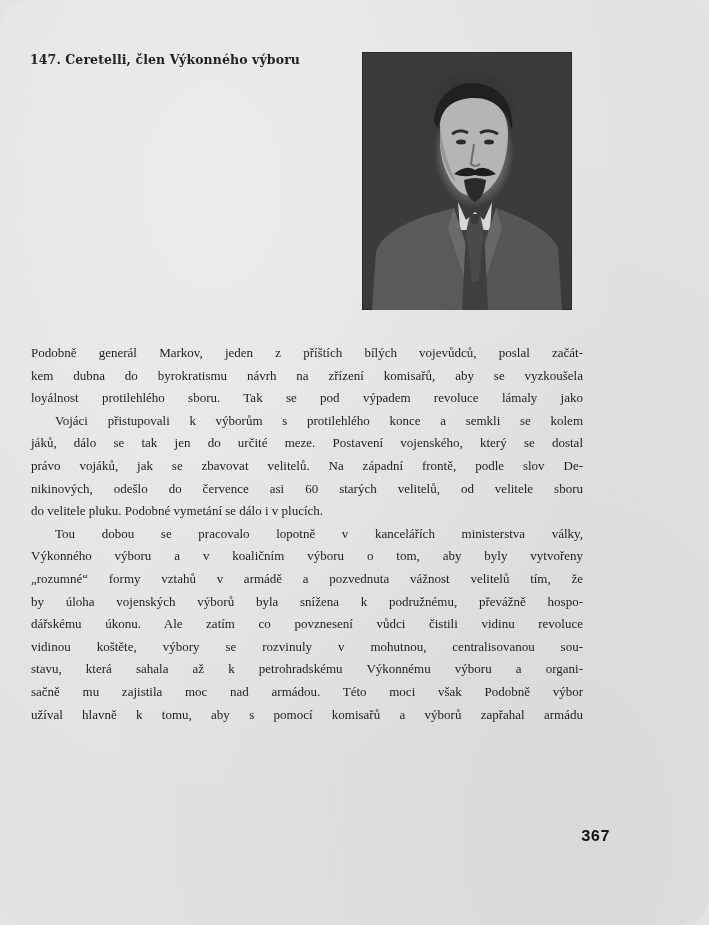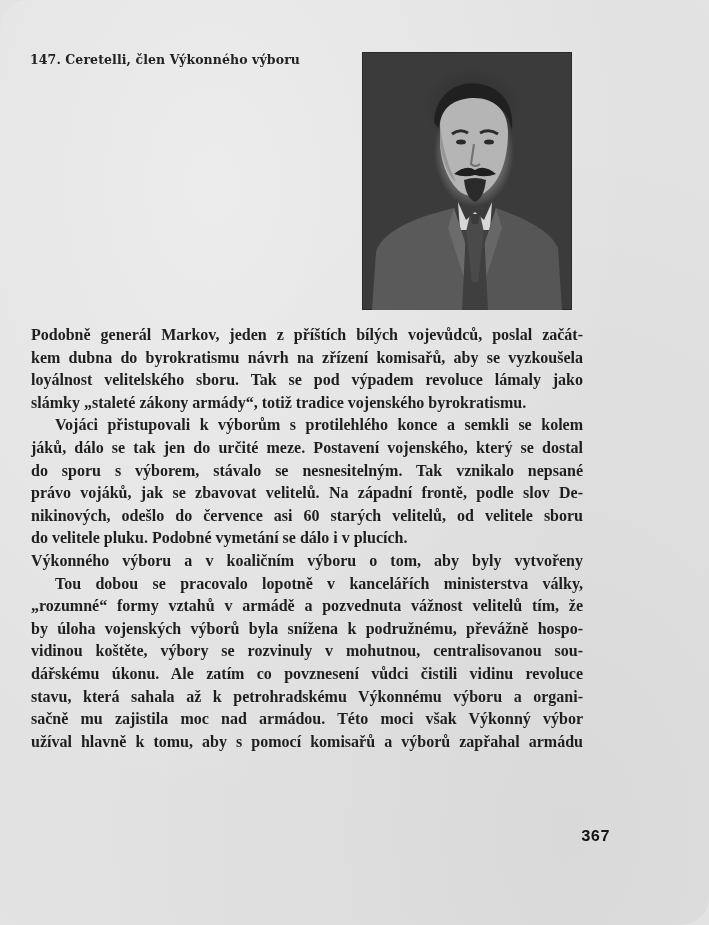--- a/index.html
+++ b/index.html
@@ -46,26 +46,25 @@
         radial-gradient(ellipse 95px 80px at 105px 250px, #6a6a6a 0%, #4d4d4d 60%, rgba(40,40,40,0) 100%),
         radial-gradient(ellipse 50px 40px at 110px 55px, #2c2c2c 0%, rgba(30,30,30,0) 100%),
         #3b3b3b;
       box-shadow: inset 0 0 0 1px #2a2a2a;
       overflow: hidden;
     }
     .photo svg { display: block; }
     .body-text {
       position: absolute;
       left: 31px;
-      top: 324px;
+      top: 342px;
       width: 552px;
-      font-size: 16px;
+      font-size: 13px;
       line-height: 22.6px;
       color: #1e1e1e;
-      font-weight: bold;
     }
     .line {
       display: block;
       white-space: nowrap;
       text-align: justify;
       text-align-last: justify;
       height: 22.6px;
     }
     .line.last {
       text-align-last: left;
@@ -123,34 +122,32 @@
       <path d="M92 156 L86 176 L104 232 L106 200 Z" fill="#6b6b6b"></path>
       <path d="M134 156 L140 176 L122 232 L120 200 Z" fill="#676767"></path>
 
       <path d="M104 178 L100 258 L126 258 L122 178 L116 230 L110 230 Z" fill="#3f3f3f"></path>
     </svg>
   </div>
 
   <div class="body-text">
     <span class="line">Podobně generál Markov, jeden z příštích bílých vojevůdců, poslal začát-</span>
     <span class="line">kem dubna do byrokratismu návrh na zřízení komisařů, aby se vyzkoušela</span>
-    <span class="line">loyálnost velitelského sboru. Tak se pod výpadem revoluce lámaly jako</span>
-    <span class="line last">slámky „staleté zákony armády“, totiž tradice vojenského byrokratismu.</span>
+    <span class="line">loyálnost protilehlého sboru. Tak se pod výpadem revoluce lámaly jako</span>
     <span class="line indent">Vojáci přistupovali k výborům s protilehlého konce a semkli se kolem</span>
     <span class="line">jáků, dálo se tak jen do určité meze. Postavení vojenského, který se dostal</span>
-    <span class="line">do sporu s výborem, stávalo se nesnesitelným. Tak vznikalo nepsané</span>
     <span class="line">právo vojáků, jak se zbavovat velitelů. Na západní frontě, podle slov De-</span>
     <span class="line">nikinových, odešlo do července asi 60 starých velitelů, od velitele sboru</span>
     <span class="line last">do velitele pluku. Podobné vymetání se dálo i v plucích.</span>
+    <span class="line indent">Tou dobou se pracovalo lopotně v kancelářích ministerstva války,</span>
     <span class="line">Výkonného výboru a v koaličním výboru o tom, aby byly vytvořeny</span>
-    <span class="line indent">Tou dobou se pracovalo lopotně v kancelářích ministerstva války,</span>
     <span class="line">„rozumné“ formy vztahů v armádě a pozvednuta vážnost velitelů tím, že</span>
     <span class="line">by úloha vojenských výborů byla snížena k podružnému, převážně hospo-</span>
+    <span class="line">dářskému úkonu. Ale zatím co povznesení vůdci čistili vidinu revoluce</span>
     <span class="line">vidinou koštěte, výbory se rozvinuly v mohutnou, centralisovanou sou-</span>
-    <span class="line">dářskému úkonu. Ale zatím co povznesení vůdci čistili vidinu revoluce</span>
     <span class="line">stavu, která sahala až k petrohradskému Výkonnému výboru a organi-</span>
-    <span class="line">sačně mu zajistila moc nad armádou. Této moci však Výkonný výbor</span>
+    <span class="line">sačně mu zajistila moc nad armádou. Této moci však Podobně výbor</span>
     <span class="line">užíval hlavně k tomu, aby s pomocí komisařů a výborů zapřahal armádu</span>
   </div>
 
   <div class="page-number">367</div>
 
 </div>
 
 </body></html>

